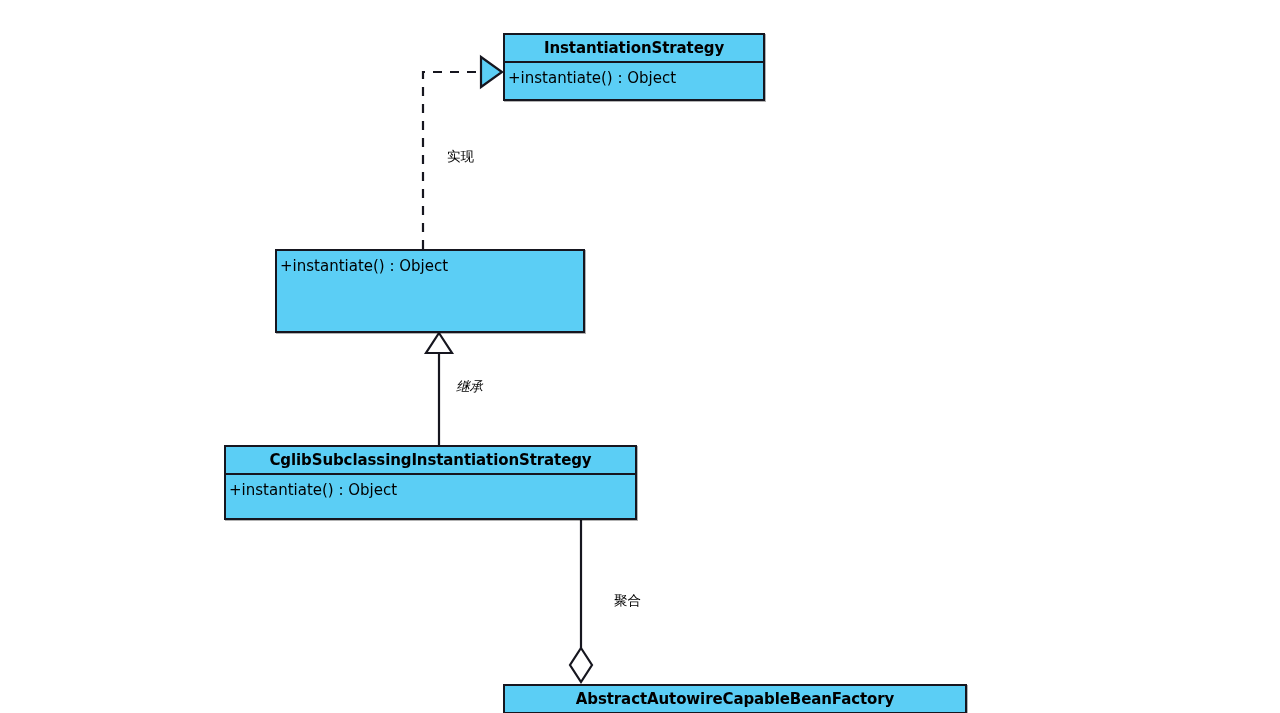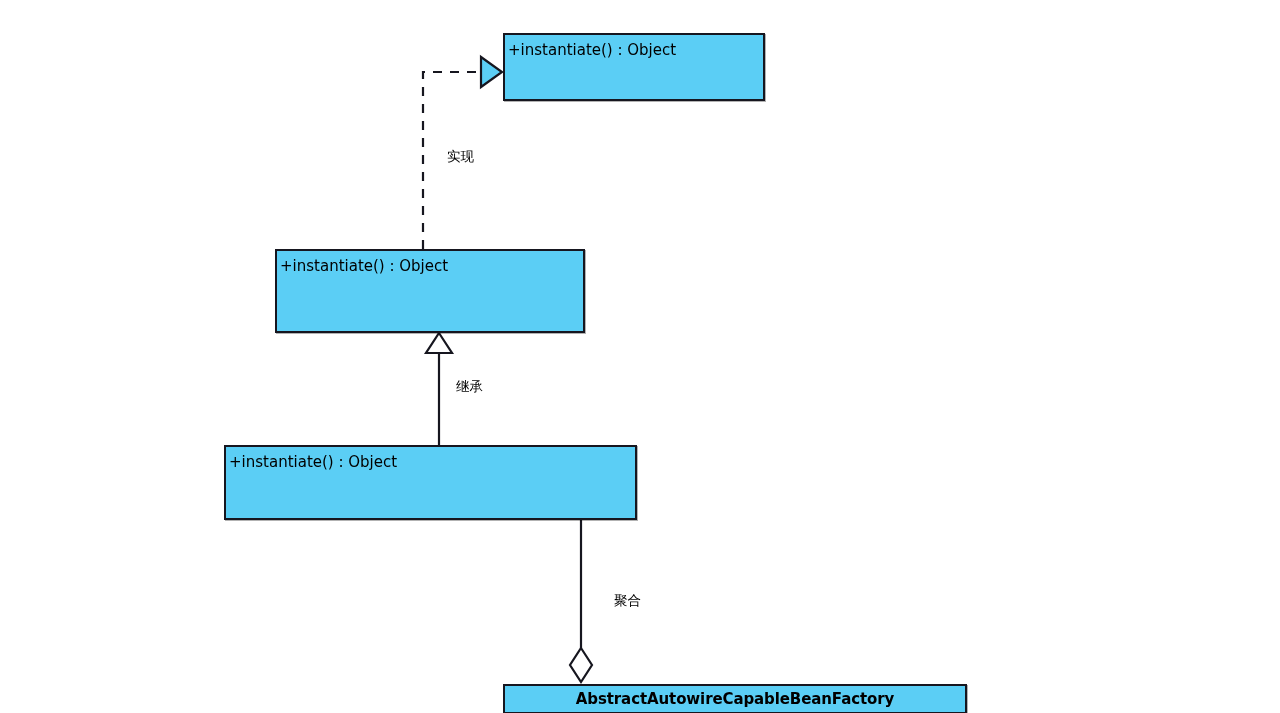--- a/index.html
+++ b/index.html
@@ -86,39 +86,41 @@
       <polygon points="439,333 452,353 426,353" fill="#ffffff" stroke="#16161f" stroke-width="2.2" stroke-linejoin="miter"></polygon>
     </g>
 
     <g>
       <path d="M 581 520 L 581 648" fill="none" stroke="#16161f" stroke-width="2.2"></path>
       <polygon points="581,648 592,665 581,682 570,665" fill="#ffffff" stroke="#16161f" stroke-width="2.2" stroke-linejoin="miter"></polygon>
     </g>
   </svg>
 
   <div class="uml-class" id="class-0" style="left: 503px; top: 33px; width: 262px; height: 68px;">
+    <div class="uml-title">InstantiationStrategy</div>
     <div class="uml-members">
       <div class="uml-member">+instantiate() : Object</div>
     </div>
   </div>
 
   <div class="uml-class" id="class-1" style="left: 275px; top: 249px; width: 310px; height: 84px;">
     <div class="uml-members">
       <div class="uml-member">+instantiate() : Object</div>
     </div>
   </div>
 
   <div class="uml-class" id="class-2" style="left: 224px; top: 445px; width: 413px; height: 75px;">
+    <div class="uml-title">CglibSubclassingInstantiationStrategy</div>
     <div class="uml-members">
       <div class="uml-member">+instantiate() : Object</div>
     </div>
   </div>
 
   <div class="uml-class" id="class-3" style="left: 503px; top: 684px; width: 464px; height: 60px;">
     <div class="uml-title">AbstractAutowireCapableBeanFactory</div>
 
   </div>
 
   <div class="edge-label" id="label-0" style="left: 447px; top: 148px;">实现</div>
-  <div class="edge-label" id="label-1" style="left: 456px; top: 378px;">继承</div>
+  <div class="edge-label" id="label-1" style="left: 456px; top: 378px; font-style: italic;">继承</div>
   <div class="edge-label" id="label-2" style="left: 598px; top: 592px; margin-left: 16px;">聚合</div>
 
 </div>
 
 </body></html>

